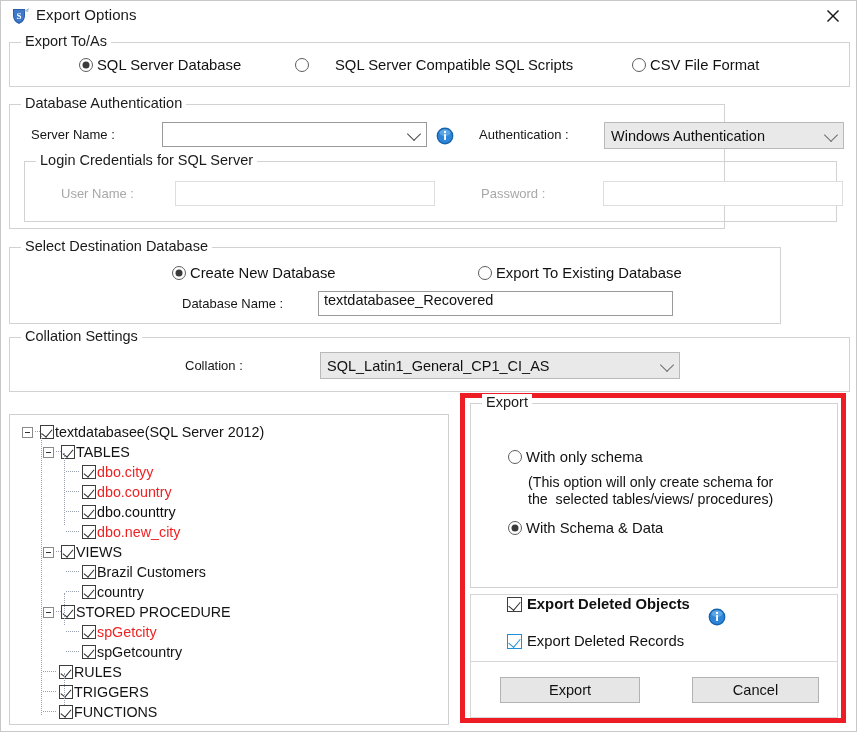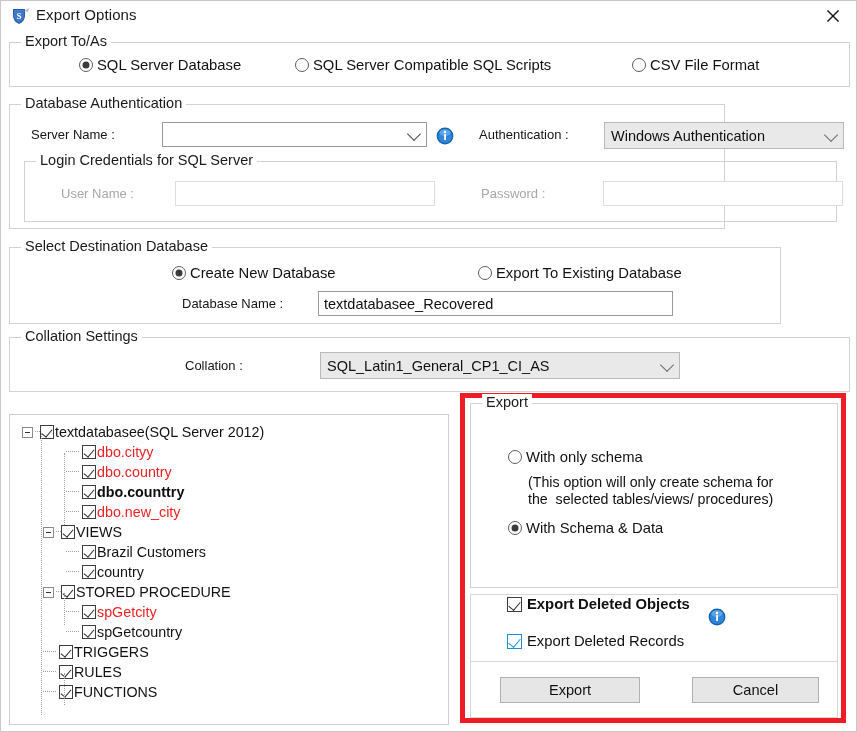--- a/index.html
+++ b/index.html
@@ -38,21 +38,21 @@
     box-sizing:border-box;background:#fff;flex:0 0 auto;position:relative;
   }
   .radio.on .dot::after{
     content:"";position:absolute;left:50%;top:50%;width:7px;height:7px;border-radius:50%;
     background:#3a3a3a;transform:translate(-50%,-50%);
   }
   .radio .rl{margin-left:4px;font-size:14.8px;color:#121212;}
 
   .textbox{
     position:absolute;box-sizing:border-box;background:#ffffff;border:1px solid #9a9a9a;
-    font-size:14.5px;color:#111;display:flex;align-items:center;padding:8px 5px;
+    font-size:14.5px;color:#111;display:flex;padding:0 5px;
   }
   .textbox.disabled{border:1px solid #dedede;background:#ffffff;}
 
   .combo{
     position:absolute;box-sizing:border-box;border:1px solid #9a9a9a;background:#fff;
     display:flex;align-items:center;padding:0 8px 0 6px;font-size:14.5px;color:#111;
   }
   .combo.gray{background:#e9e9e9;border:1px solid #b9b9b9;}
   .combo .chev{
     position:absolute;right:7px;top:50%;width:9px;height:9px;margin-top:-6px;
@@ -75,21 +75,21 @@
   .cbx{
     width:14px;height:14px;box-sizing:border-box;border:1.3px solid #3d3d3d;background:#fff;
     position:relative;flex:0 0 auto;margin-right:1px;
   }
   .cbx::after{
     content:"";position:absolute;left:3px;top:1px;width:5px;height:9px;
     border-right:1.7px solid #2a2a2a;border-bottom:1.7px solid #2a2a2a;transform:rotate(40deg);
   }
   .tlabel{font-size:14.3px;color:#131313;line-height:1;}
   .tlabel.red{color:#ee2222;}
-  .tlabel.bold{font-weight:bold;color:#0d0d0d;}
+  .tlabel.bold{font-weight:normal;color:#0d0d0d;}
   .vline{position:absolute;border-left:1px dotted #9aa0b0;}
 
   
   .redbox{position:absolute;box-sizing:border-box;border:5px solid #ee1c25;background:#ffffff;}
   .epanel{position:absolute;box-sizing:border-box;border:1px solid #d6d6d6;background:#fff;}
   .ehint{position:absolute;font-size:14.2px;color:#111;line-height:17px;white-space:pre;text-align:center;}
   .chk{position:absolute;display:flex;align-items:center;white-space:nowrap;}
   .chk .box{
     width:15px;height:15px;box-sizing:border-box;border:1.4px solid #3d3d3d;background:#fff;
     position:relative;flex:0 0 auto;
@@ -129,21 +129,21 @@
       </svg>
     </div>
   </div>
 
   <div class="gb" style="left:8px;top:41px;width:841px;height:45px;">
     <div class="gb-title">Export To/As</div>
     <div class="radio on" style="left:69px;top:14px;">
       <span class="dot"></span>
       <span class="rl">SQL Server Database</span>
     </div>
-    <div class="radio" style="left:285px;top:14px;">
+    <div class="radio" style="left:285px;top:14px;gap:22px;">
       <span class="dot"></span>
       <span class="rl">SQL Server Compatible SQL Scripts</span>
     </div>
     <div class="radio" style="left:622px;top:14px;">
       <span class="dot"></span>
       <span class="rl">CSV File Format</span>
     </div>
   </div>
 
   <div class="gb" style="left:8px;top:103px;width:716px;height:125px;">
@@ -211,92 +211,99 @@
   <div class="treepanel" style="left:8px;top:413px;width:440px;height:311px;">
     <div id="tree-root" style="position:relative;padding:7px 0 0 6px;">
         <div class="tnode">
           <span class="spacer" style="width: 6px;"></span>
           <span class="expander"></span>
           <span class="dots" style="width: 5px;"></span>
           <span class="cbx"></span>
           <span class="tlabel">textdatabasee(SQL Server 2012)</span>
         </div>
         <div class="tnode">
-          <span class="spacer" style="width: 50px;"></span>
-          <span class="dots" style="width: 13px; margin-right: 3px;"></span>
-          <span class="cbx"></span>
-          <span class="tlabel red">dbo.cityy</span>
-        </div>
-        <div class="tnode">
-          <span class="spacer" style="width: 50px;"></span>
-          <span class="dots" style="width: 13px; margin-right: 3px;"></span>
-          <span class="cbx"></span>
-          <span class="tlabel red">dbo.country</span>
-        </div>
-        <div class="tnode">
-          <span class="spacer" style="width: 50px;"></span>
-          <span class="dots" style="width: 13px; margin-right: 3px;"></span>
-          <span class="cbx"></span>
-          <span class="tlabel bold">dbo.counttry</span>
-        </div>
-        <div class="tnode">
-          <span class="spacer" style="width: 50px;"></span>
-          <span class="dots" style="width: 13px; margin-right: 3px;"></span>
-          <span class="cbx"></span>
-          <span class="tlabel red">dbo.new_city</span>
-        </div>
-        <div class="tnode">
           <span class="spacer" style="width: 27px;"></span>
           <span class="expander"></span>
           <span class="dots" style="width: 5px;"></span>
           <span class="cbx"></span>
-          <span class="tlabel">VIEWS</span>
-        </div>
-        <div class="tnode">
-          <span class="spacer" style="width: 50px;"></span>
-          <span class="dots" style="width: 13px; margin-right: 3px;"></span>
-          <span class="cbx"></span>
-          <span class="tlabel">Brazil Customers</span>
-        </div>
-        <div class="tnode">
-          <span class="spacer" style="width: 50px;"></span>
-          <span class="dots" style="width: 13px; margin-right: 3px;"></span>
-          <span class="cbx"></span>
-          <span class="tlabel">country</span>
+          <span class="tlabel">TABLES</span>
+        </div>
+        <div class="tnode">
+          <span class="spacer" style="width: 50px;"></span>
+          <span class="dots" style="width: 13px; margin-right: 3px;"></span>
+          <span class="cbx"></span>
+          <span class="tlabel red">dbo.cityy</span>
+        </div>
+        <div class="tnode">
+          <span class="spacer" style="width: 50px;"></span>
+          <span class="dots" style="width: 13px; margin-right: 3px;"></span>
+          <span class="cbx"></span>
+          <span class="tlabel red">dbo.country</span>
+        </div>
+        <div class="tnode">
+          <span class="spacer" style="width: 50px;"></span>
+          <span class="dots" style="width: 13px; margin-right: 3px;"></span>
+          <span class="cbx"></span>
+          <span class="tlabel bold">dbo.counttry</span>
+        </div>
+        <div class="tnode">
+          <span class="spacer" style="width: 50px;"></span>
+          <span class="dots" style="width: 13px; margin-right: 3px;"></span>
+          <span class="cbx"></span>
+          <span class="tlabel red">dbo.new_city</span>
         </div>
         <div class="tnode">
           <span class="spacer" style="width: 27px;"></span>
           <span class="expander"></span>
           <span class="dots" style="width: 5px;"></span>
           <span class="cbx"></span>
+          <span class="tlabel">VIEWS</span>
+        </div>
+        <div class="tnode">
+          <span class="spacer" style="width: 50px;"></span>
+          <span class="dots" style="width: 13px; margin-right: 3px;"></span>
+          <span class="cbx"></span>
+          <span class="tlabel">Brazil Customers</span>
+        </div>
+        <div class="tnode">
+          <span class="spacer" style="width: 50px;"></span>
+          <span class="dots" style="width: 13px; margin-right: 3px;"></span>
+          <span class="cbx"></span>
+          <span class="tlabel">country</span>
+        </div>
+        <div class="tnode">
+          <span class="spacer" style="width: 27px;"></span>
+          <span class="expander"></span>
+          <span class="dots" style="width: 5px;"></span>
+          <span class="cbx"></span>
           <span class="tlabel">STORED PROCEDURE</span>
         </div>
         <div class="tnode">
           <span class="spacer" style="width: 50px;"></span>
           <span class="dots" style="width: 13px; margin-right: 3px;"></span>
           <span class="cbx"></span>
           <span class="tlabel red">spGetcity</span>
         </div>
         <div class="tnode">
           <span class="spacer" style="width: 50px;"></span>
           <span class="dots" style="width: 13px; margin-right: 3px;"></span>
           <span class="cbx"></span>
           <span class="tlabel">spGetcountry</span>
         </div>
         <div class="tnode">
           <span class="spacer" style="width: 27px;"></span>
           <span class="dots" style="width: 13px; margin-right: 3px;"></span>
           <span class="cbx"></span>
+          <span class="tlabel">RULES</span>
+        </div>
+        <div class="tnode">
+          <span class="spacer" style="width: 27px;"></span>
+          <span class="dots" style="width: 13px; margin-right: 3px;"></span>
+          <span class="cbx"></span>
           <span class="tlabel">TRIGGERS</span>
-        </div>
-        <div class="tnode">
-          <span class="spacer" style="width: 27px;"></span>
-          <span class="dots" style="width: 13px; margin-right: 3px;"></span>
-          <span class="cbx"></span>
-          <span class="tlabel">RULES</span>
         </div>
         <div class="tnode">
           <span class="spacer" style="width: 27px;"></span>
           <span class="dots" style="width: 13px; margin-right: 3px;"></span>
           <span class="cbx"></span>
           <span class="tlabel">FUNCTIONS</span>
         </div>
         <div class="vline" style="left: 31px; top: 18px; height: 282px;"></div>
         <div class="vline" style="left: 54px; top: 38px; height: 72px;"></div>
         <div class="vline" style="left: 54px; top: 178px; height: 32px;"></div>

